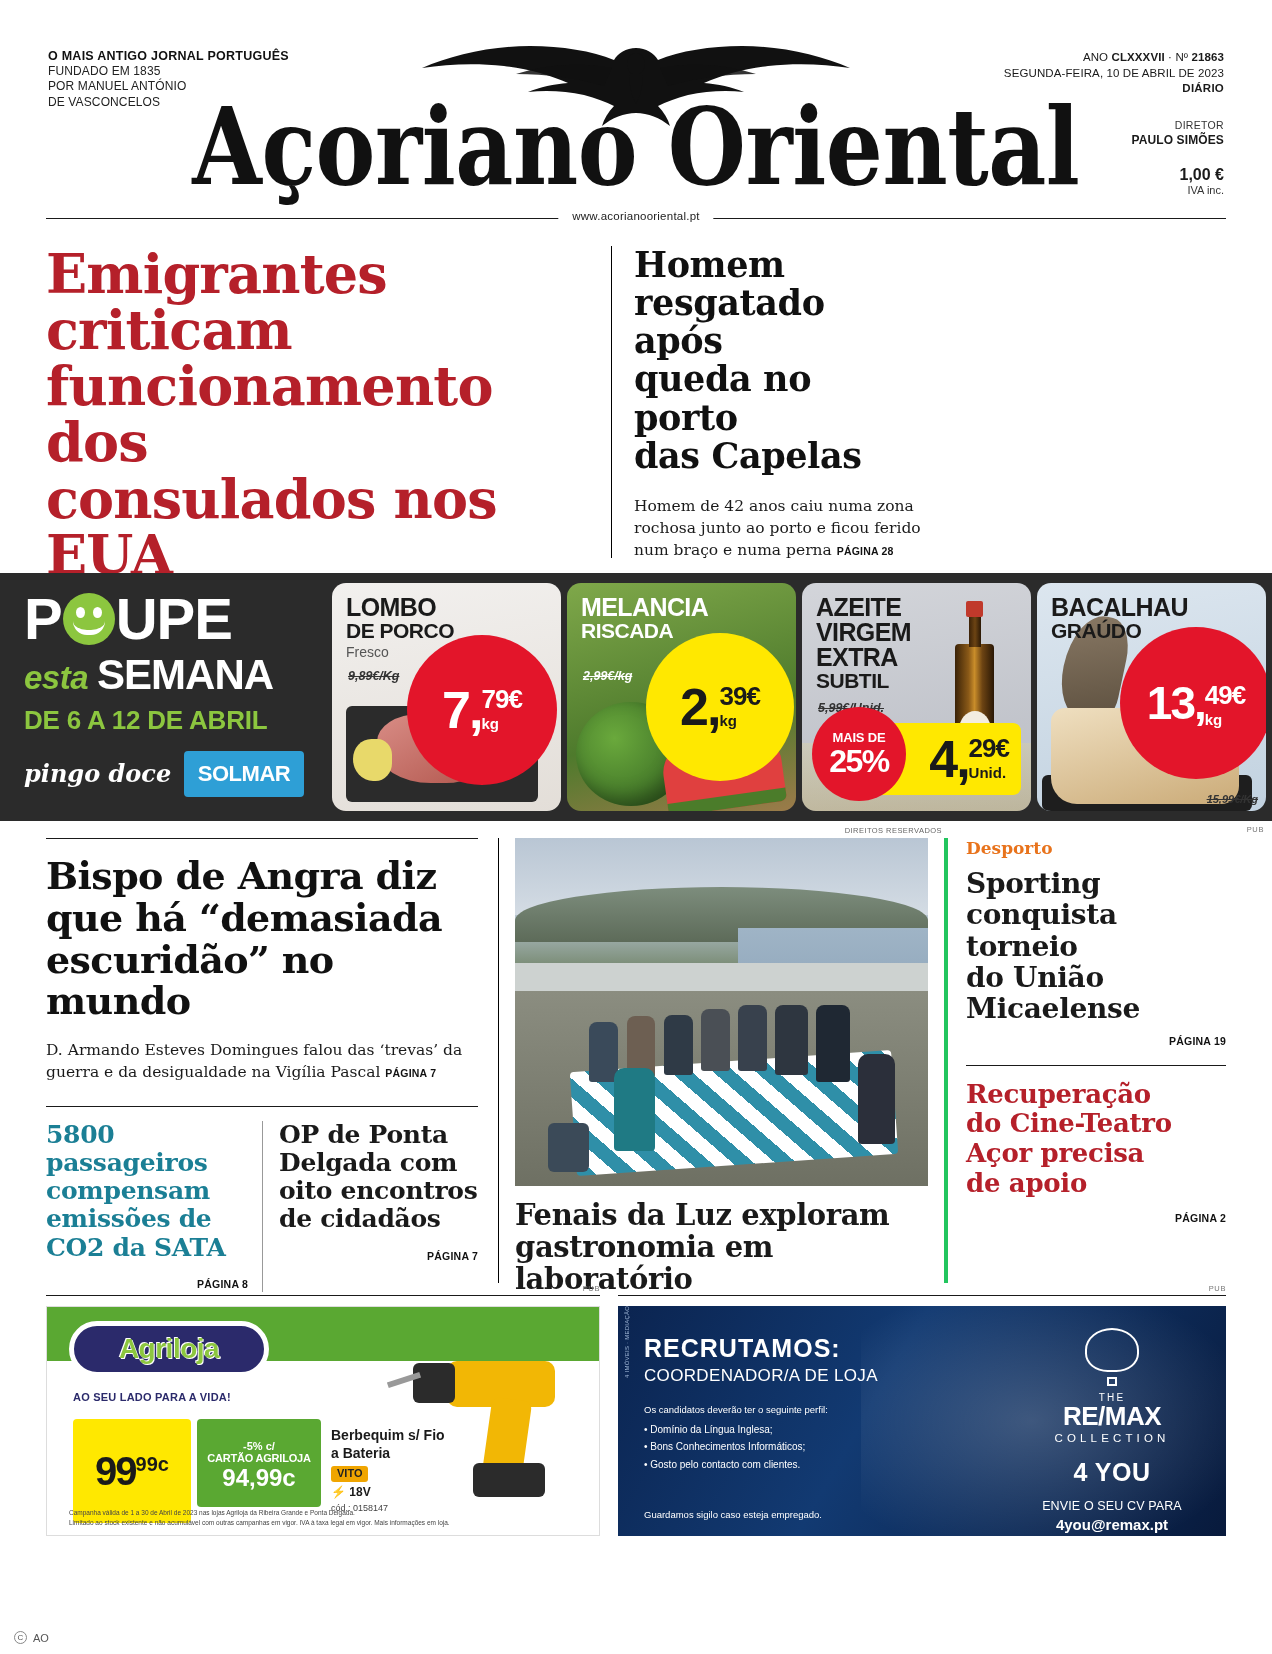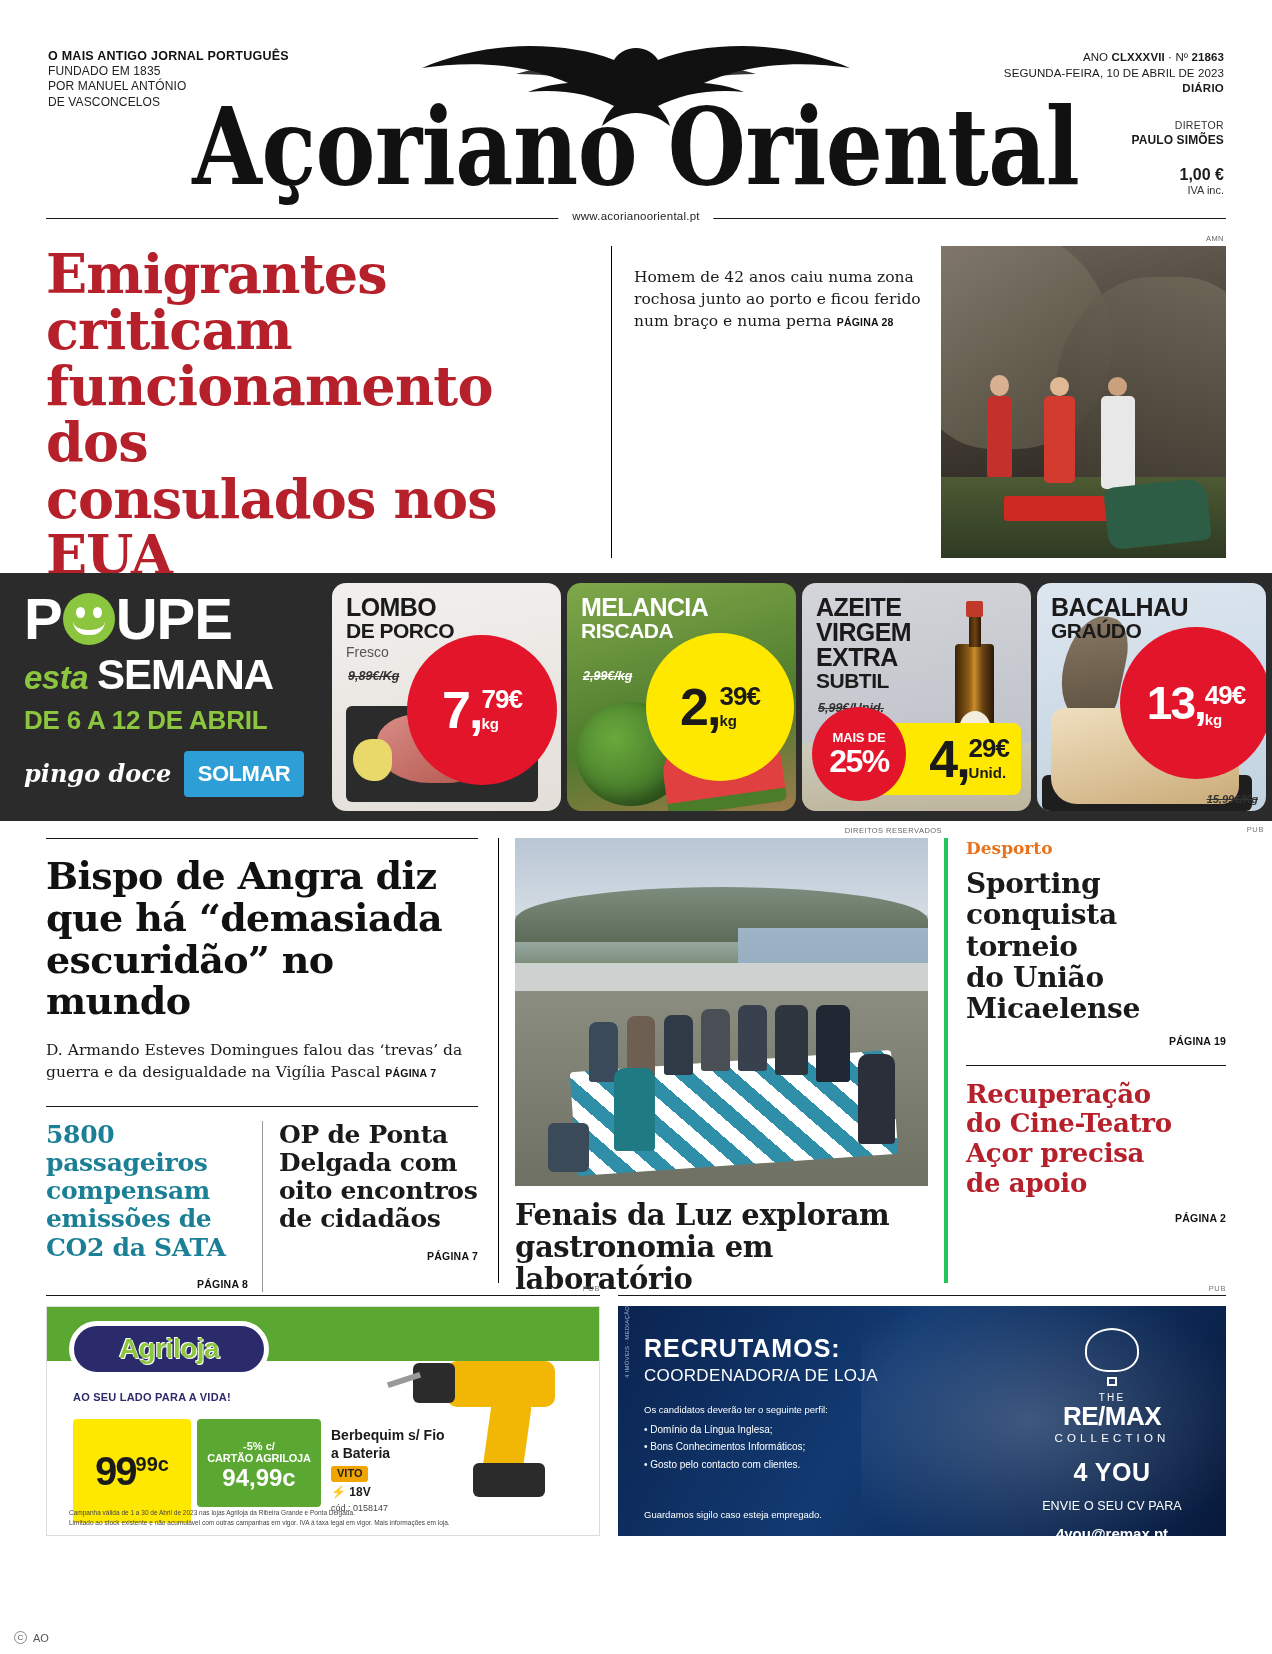--- a/index.html
+++ b/index.html
@@ -290,21 +290,21 @@
     color:#9fb6d6; font-size:6px; letter-spacing:.04em; white-space:nowrap;}
   .rx-right { position:absolute; right:9px; top:22px; width:210px; text-align:center; color:#fff;}
   .balloon { width:54px; height:58px; margin:0 auto 6px; position:relative;}
   .balloon .bl { position:absolute; left:0; top:0; width:54px; height:44px; border:2px solid #fff; border-radius:50% 50% 42% 42%;}
   .balloon .bs { position:absolute; left:22px; bottom:0; width:10px; height:9px; border:2px solid #fff;}
   .rx-the { font-size:10px; letter-spacing:.22em; }
   .rx-remax { font-size:26px; font-weight:800; letter-spacing:-.5px; line-height:1.05;}
   .rx-coll { font-size:11.5px; letter-spacing:.36em; margin-top:2px;}
   .rx-4you { font-size:25px; font-weight:800; margin-top:14px; letter-spacing:.02em;}
   .rx-cv { font-size:12.5px; margin-top:12px; letter-spacing:.01em;}
-  .rx-mail { font-size:15px; font-weight:700; margin-top:12px;}
+  .rx-mail { font-size:15px; font-weight:700; margin-top:3px;}
 
   .footer-ao { position:absolute; left:14px; bottom:10px; display:flex; align-items:center; gap:6px;
     font-size:11px; color:#555;}
   .footer-ao .c { width:13px; height:13px; border:1px solid #888; border-radius:50%;
     display:flex; align-items:center; justify-content:center; font-size:8px;}
 </style>
 </head>
 <body>
 
 <div class="page">
@@ -362,41 +362,34 @@
       </h1>
       <div class="sub">
         <span>Presidente da Casa dos Açores da Nova Inglaterra afirma que o seu</span>
         <span>negócio se transforma muitas vezes em escritório do Consulado</span>
         <span>Português e diz que estes falham “até nos pedidos mais simples”</span>
         <span class="pg">PÁGINA 5</span>
       </div>
     </div>
 
     <div class="second">
+      <h2>
+        <span>Homem</span><br>
+        <span>resgatado após</span><br>
+        <span>queda no porto</span><br>
+        <span>das Capelas</span>
+      </h2>
       <div class="sub">
         <span>Homem de 42 anos caiu numa zona</span>
         <span>rochosa junto ao porto e ficou ferido</span>
         <span>num braço e numa perna</span>
         <span class="pg">PÁGINA 28</span>
       </div>
     </div>
 
-    <div class="topphoto">
-      <span class="credit">AMN</span>
-      <div class="ph rescue">
-        <div class="rockA"></div>
-          <div class="rockB"></div>
-        <div class="grass"></div>
-        <div class="fig1"></div>
-          <div class="fig2"></div>
-          <div class="fig3"></div>
-        <div class="stretch"></div>
-        <div class="tarp"></div>
-      </div>
-    </div>
   </div>
 
   <div class="sm-ad">
     <span class="pubtag">PUB</span>
 
     <div class="sm-brand">
       <div class="poupe">
         <span>P</span>
         <span class="smiley">
           <span class="e1"></span>

